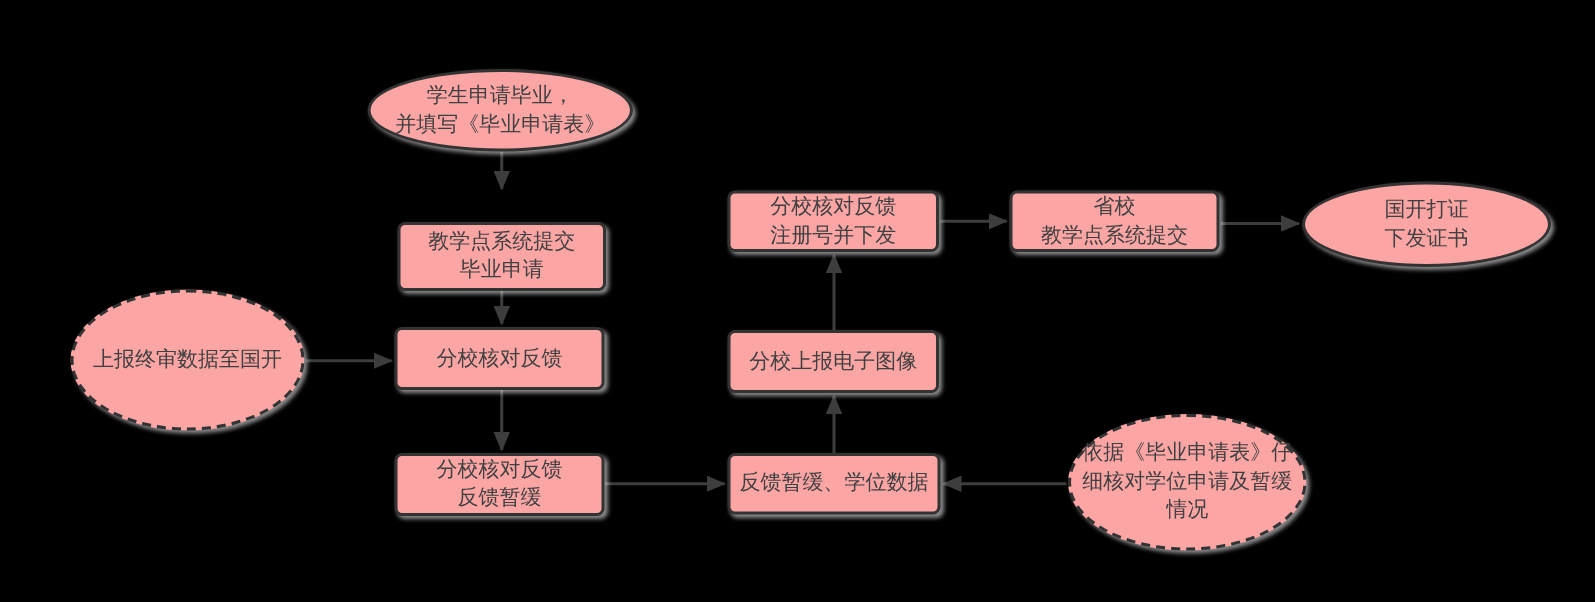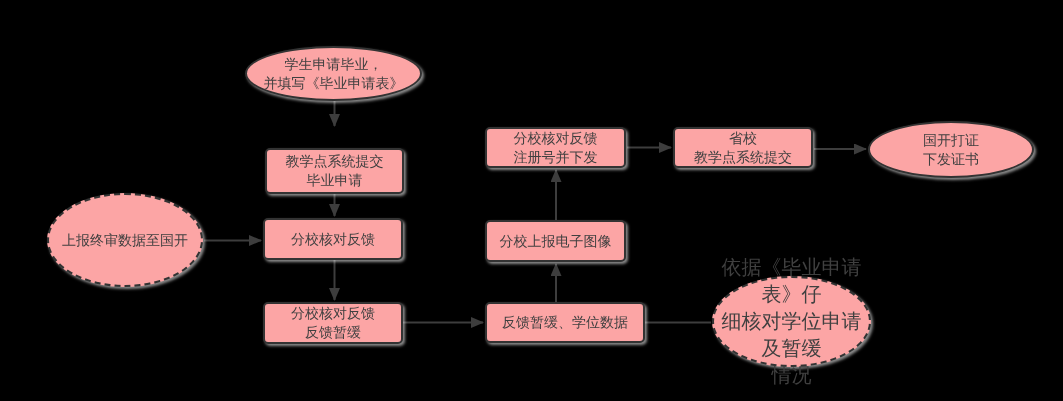--- a/index.html
+++ b/index.html
@@ -83,19 +83,19 @@
 
   <div class="node ellipse dashed" style="left:47px; top:193px; width:156px; height:94px;">上报终审数据至国开</div>
 
   <div class="node rect" style="left:263px; top:218px; width:140px; height:42px;">分校核对反馈</div>
 
   <div class="node rect" style="left:485px; top:220px; width:141px; height:42px;">分校上报电子图像</div>
 
   <div class="node rect" style="left:263px; top:302px; width:140px; height:42px;">分校核对反馈
 反馈暂缓</div>
 
-  <div class="node rect" style="left:485px; top:302px; width:160px; height:41px;">反馈暂缓、学位数据</div>
+  <div class="node rect" style="left:485px; top:302px; width:142px; height:41px;">反馈暂缓、学位数据</div>
 
-  <div class="node ellipse dashed" style="left:712px; top:276px; width:159px; height:91px; font-size:20px;">依据《毕业申请表》仔
+  <div class="node ellipse dashed" style="left:712px; top:276px; width:159px; height:91px; font-size:14px;">依据《毕业申请表》仔
 细核对学位申请及暂缓
 情况</div>
 
 </div>
 
 </body></html>

